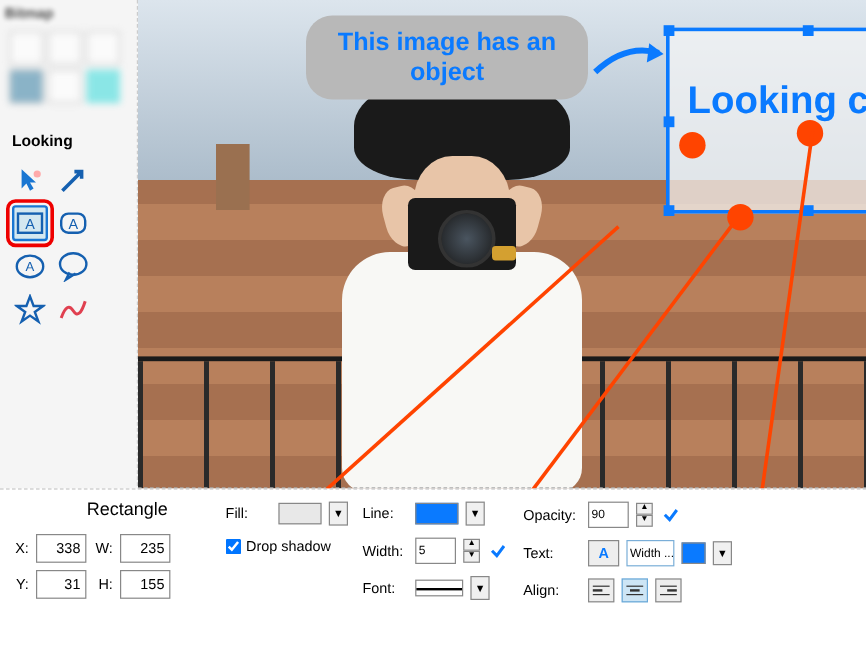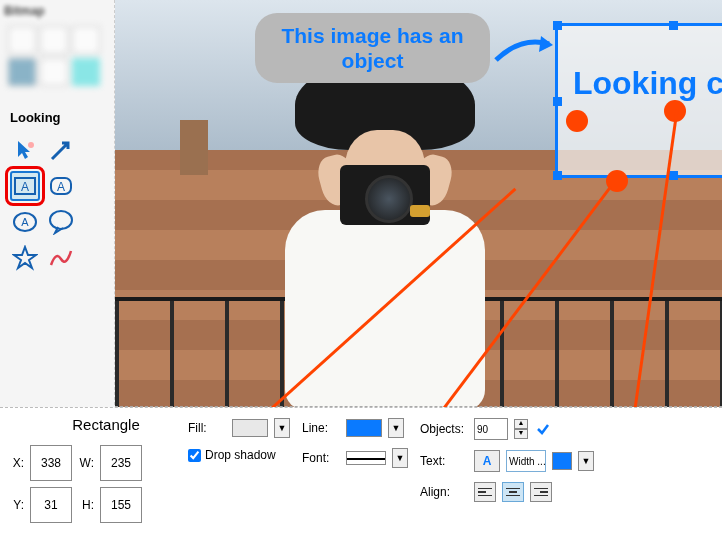--- a/index.html
+++ b/index.html
@@ -41,21 +41,21 @@
 .sel-text { font-size: 32px; font-weight: bold; color: #0a7aff; text-align: center; padding-top: 38px; line-height: 1.2; }
 
 .callout { position: absolute; left: 140px; top: 13px; width: 235px; background: #b8b8b8; border-radius: 22px; padding: 10px 12px; color: #0a7aff; font-size: 21px; font-weight: bold; text-align: center; line-height: 1.2; }
 .arrow-annot { position: absolute; left: 378px; top: 30px; }
 
 .bottom-panel { position: absolute; left: 0; top: 407px; width: 722px; height: 140px; background: #fff; border-top: 1px dashed #bbb; }
 .bp-left { position: absolute; left: 0; top: 0; width: 180px; padding: 6px 8px; }
 .shape-label { text-align: center; font-size: 15px; padding: 2px 0 6px 32px; }
 .coord-row { display: flex; align-items: center; gap: 6px; margin: 6px 0; }
 .coord-row label { width: 16px; text-align: right; }
-.coord-input { width: 42px; height: 36px; border: 1px solid #888; padding: 2px 4px; text-align: center; font-size: 12px; }
+.coord-input { width: 42px; height: 24px; border: 1px solid #888; padding: 2px 4px; text-align: right; font-size: 12px; }
 
 .bp-right { position: absolute; left: 180px; top: 0; right: 0; padding: 10px 8px; display: flex; gap: 12px; }
 .prop-col { display: flex; flex-direction: column; gap: 10px; }
 .prop-row { display: flex; align-items: center; gap: 6px; }
 .prop-label { font-size: 12px; min-width: 38px; }
 .prop-label-w { min-width: 48px; }
 .color-swatch { width: 36px; height: 18px; border: 1px solid #888; background: #e8e8e8; }
 .dropdown-btn { width: 16px; height: 20px; border: 1px solid #888; background: #f0f0f0; display: flex; align-items: center; justify-content: center; cursor: pointer; font-size: 9px; }
 .num-input { width: 34px; height: 22px; border: 1px solid #888; padding: 2px; font-size: 10px; }
 .spinner { display: flex; flex-direction: column; }
@@ -223,43 +223,56 @@
       </div>
     </div>
 
     <div class="prop-col">
       <div class="prop-row">
         <span class="prop-label">Line:</span>
         <div class="color-swatch" style="background:#0a7aff"></div>
         <div class="dropdown-btn">▼</div>
       </div>
       <div class="prop-row">
-        <span class="prop-label">Font:</span>
-        <div class="line-swatch">
-            <div style="height:2px;background:#000;margin-top:6px"></div>
-          </div>
-        <div class="dropdown-btn">▼</div>
-      </div>
-    </div>
-
-    <div class="prop-col">
-      <div class="prop-row">
-        <span class="prop-label prop-label-w">Objects:</span>
-        <input class="num-input" value="90" style="">
+        <span class="prop-label">Width:</span>
+        <input class="num-input" value="5" style="">
         <div class="spinner">
           <div class="spin-btn">▲</div>
           <div class="spin-btn">▼</div>
         </div>
         <div class="apply-btn">
             <svg width="14" height="14">
               <path d="M2 7 L6 11 L12 3" stroke="#0a7aff" stroke-width="2.5" fill="none"></path>
             </svg>
           </div>
       </div>
       <div class="prop-row">
+        <span class="prop-label">Font:</span>
+        <div class="line-swatch">
+            <div style="height:2px;background:#000;margin-top:6px"></div>
+          </div>
+        <div class="dropdown-btn">▼</div>
+      </div>
+    </div>
+
+    <div class="prop-col">
+      <div class="prop-row">
+        <span class="prop-label prop-label-w">Opacity:</span>
+        <input class="num-input" value="90" style="">
+        <div class="spinner">
+          <div class="spin-btn">▲</div>
+          <div class="spin-btn">▼</div>
+        </div>
+        <div class="apply-btn">
+            <svg width="14" height="14">
+              <path d="M2 7 L6 11 L12 3" stroke="#0a7aff" stroke-width="2.5" fill="none"></path>
+            </svg>
+          </div>
+      </div>
+      <div class="prop-row">
         <span class="prop-label prop-label-w">Text:</span>
         <div class="text-a-btn">A</div>
         <button class="font-btn">Width ...</button>
         <div class="color-swatch" style="background:#0a7aff;width:20px"></div>
         <div class="dropdown-btn">▼</div>
       </div>
       <div class="prop-row">
         <span class="prop-label prop-label-w">Align:</span>
         <div class="align-btn">
           <div class="align-line" style="width:100%"></div>

